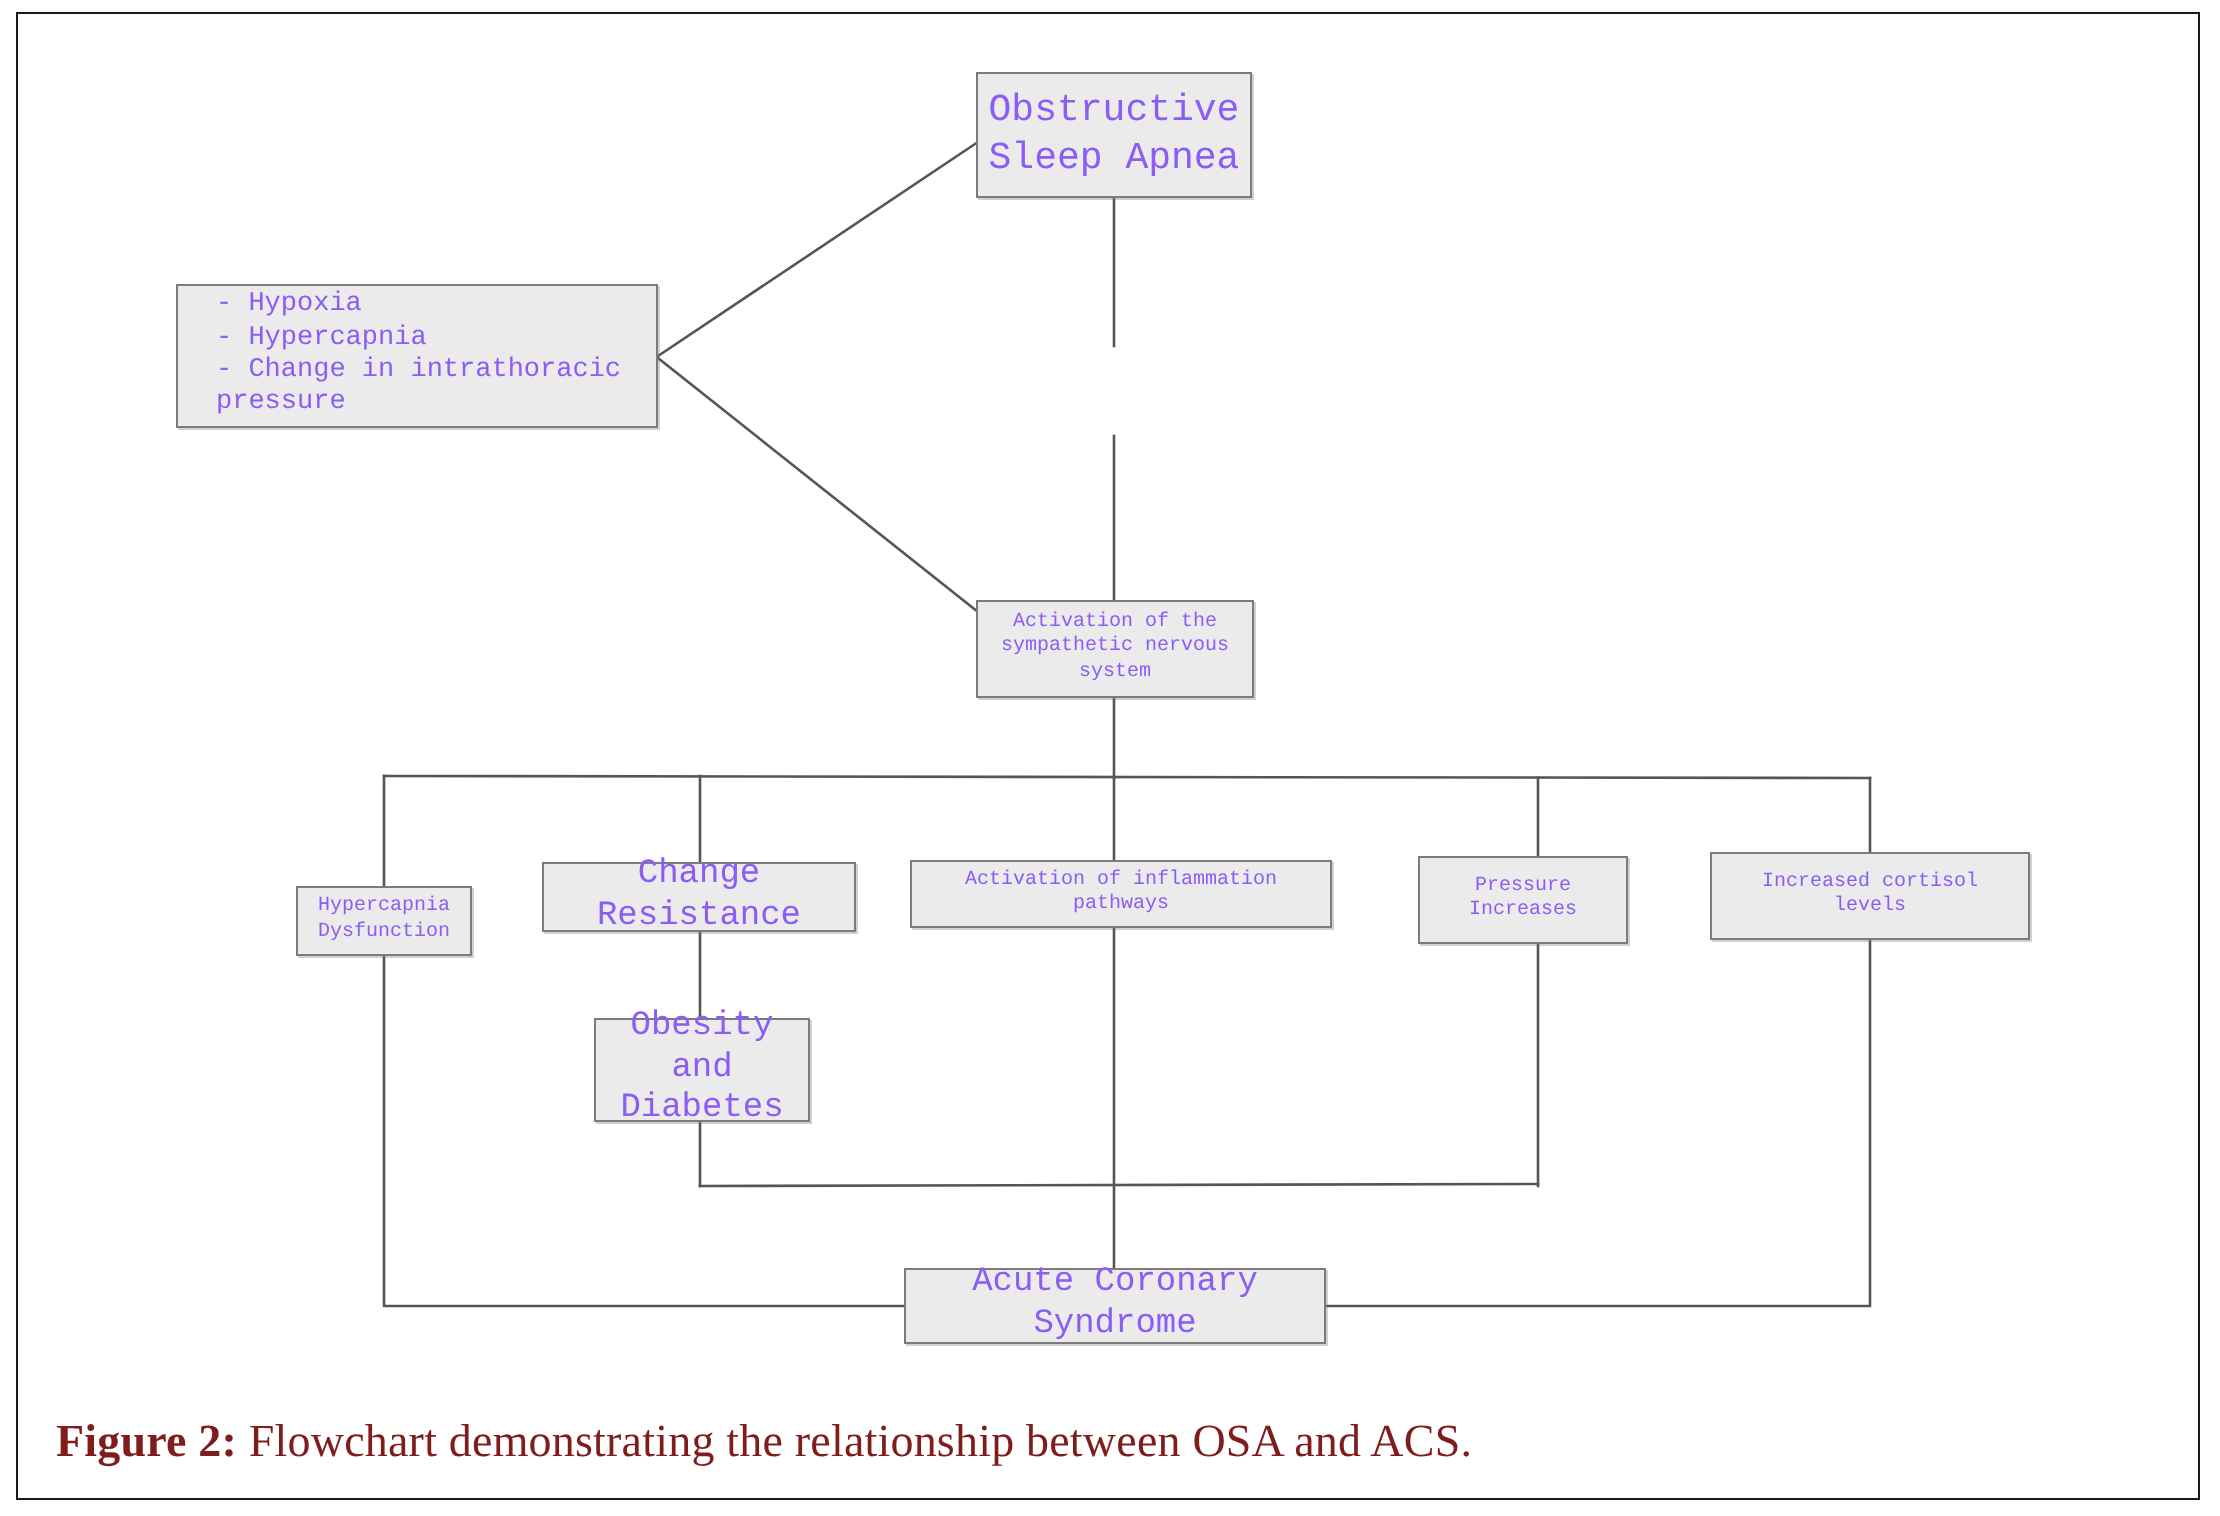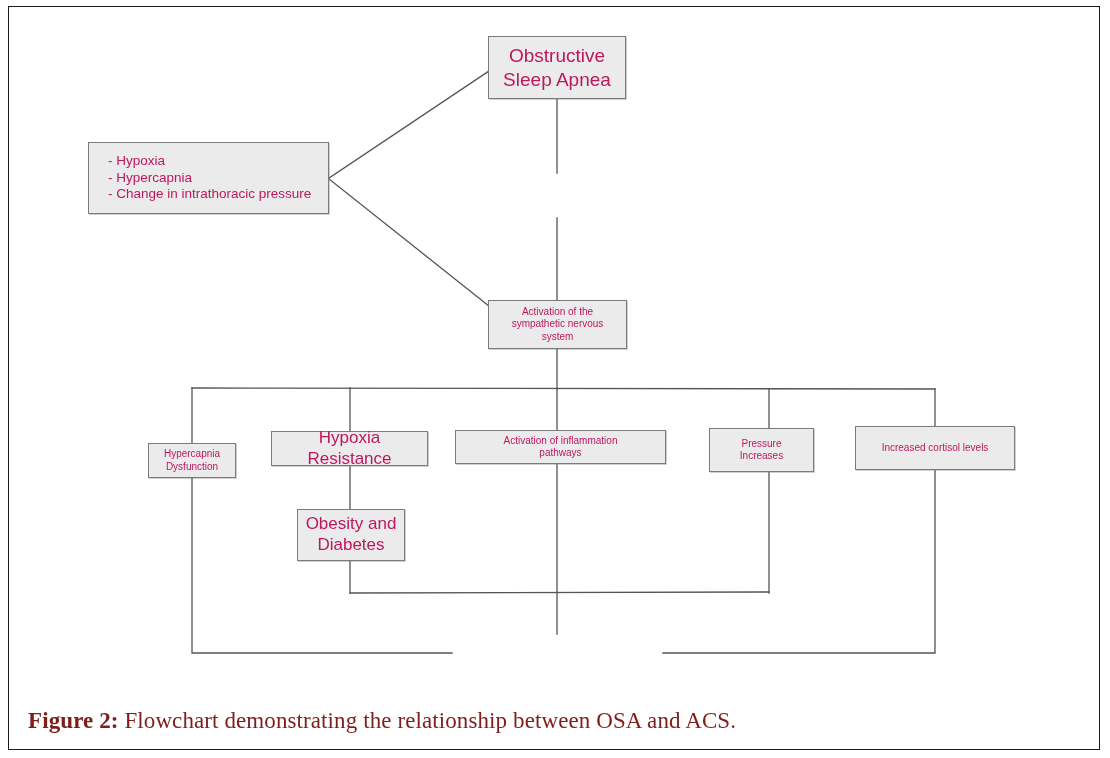--- a/index.html
+++ b/index.html
@@ -48,24 +48,25 @@
   .node {
     position: absolute;
     box-sizing: border-box;
     background: #ebebeb;
     border: 1.2px solid #7b7b7b;
     box-shadow: 1px 1px 0 rgba(120,120,120,0.35);
     display: flex;
     align-items: center;
     justify-content: center;
     text-align: center;
-    color: #be185d;
+    color: #8b5cf6;
     line-height: 1.22;
     padding: 2px 4px;
     white-space: pre-line;
+    font-family: Liberation Mono, monospace;
   }
   .node.left-align {
     justify-content: flex-start;
     text-align: left;
     padding-left: 19px;
   }
   .fs-lg  { font-size: 19px; }
   .fs-md  { font-size: 17px; }
   .fs-sm  { font-size: 13.5px; }
   .fs-xs  { font-size: 10px; }
@@ -138,33 +139,34 @@
 - Change in intrathoracic pressure</div>
 
 
     <div class="node fs-xs" style="left:488px; top:300px; width:139px; height:49px;">Activation of the
 sympathetic nervous
 system</div>
 
     <div class="node fs-xs" style="left:148px; top:443px; width:88px; height:35px;">Hypercapnia
 Dysfunction</div>
 
-    <div class="node fs-md" style="left:271px; top:431px; width:157px; height:35px;">Hypoxia Resistance</div>
+    <div class="node fs-md" style="left:271px; top:431px; width:157px; height:35px;">Change Resistance</div>
 
     <div class="node fs-xs" style="left:455px; top:430px; width:211px; height:34px;">Activation of inflammation
 pathways</div>
 
     <div class="node fs-xs" style="left:709px; top:428px; width:105px; height:44px;">Pressure
 Increases</div>
 
     <div class="node fs-xs" style="left:855px; top:426px; width:160px; height:44px;">Increased cortisol levels</div>
 
     <div class="node fs-md" style="left:297px; top:509px; width:108px; height:52px;">Obesity and
 Diabetes</div>
 
+    <div class="node fs-md" style="left:452px; top:634px; width:211px; height:38px;">Acute Coronary Syndrome</div>
 
   </div>
 
   <div id="caption">
     <span class="cap-label">Figure 2:</span><span> Flowchart demonstrating the relationship between OSA and ACS.</span>
   </div>
 
 </div>
 
 </body></html>

